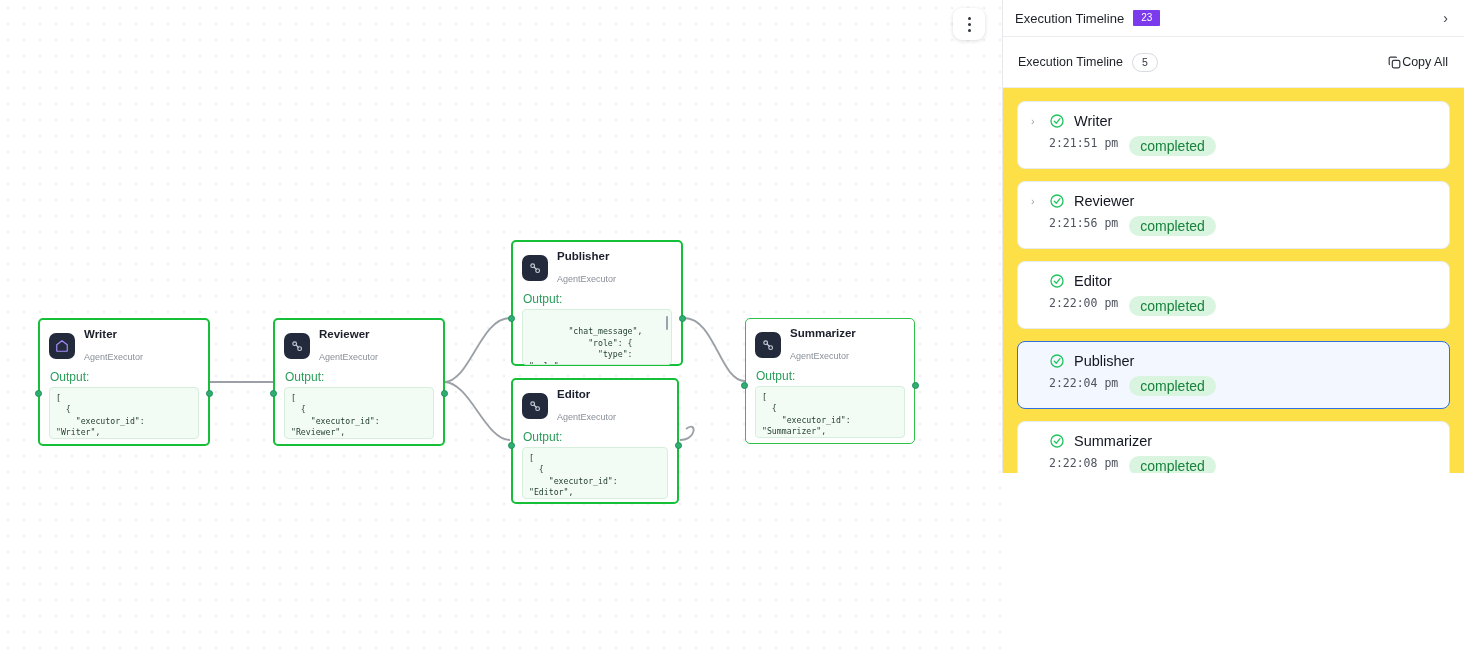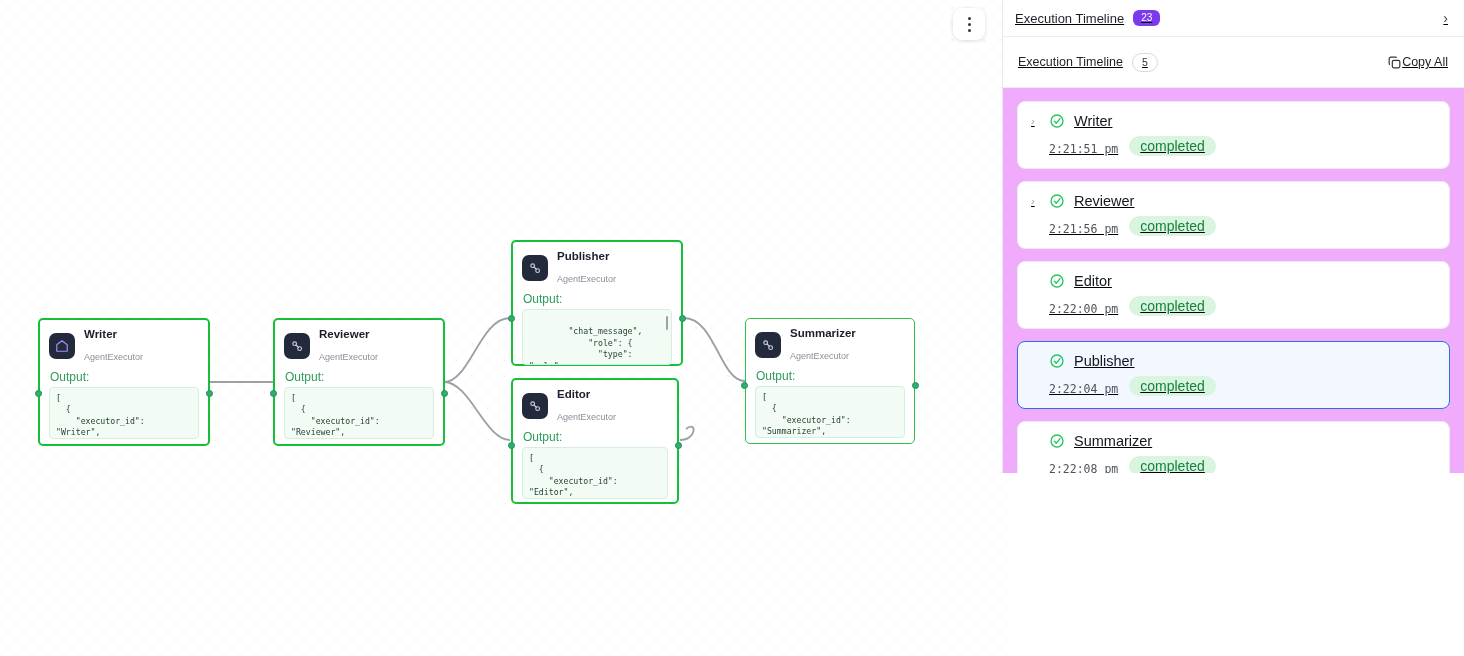--- a/index.html
+++ b/index.html
@@ -58,31 +58,31 @@
     position: absolute; left: 953px; top: 8px; width: 32px; height: 32px;
     background: #ffffff; border-radius: 9px;
     box-shadow: 0 1px 4px rgba(0,0,0,.14);
     display: flex; flex-direction: column; align-items: center; justify-content: center; gap: 3px;
     cursor: pointer;
   }
   #menu-btn i { width: 3px; height: 3px; background: #30353d; border-radius: 50%; display: block; }
 
   
   #panel {
-    width: 462px; height: 473px; background: #f0abfc;
-    border-left: 1px solid #e6e8eb; display: flex; flex-direction: column; text-decoration: underline;
+    width: 462px; height: 473px; background: #fde047;
+    border-left: 1px solid #e6e8eb; display: flex; flex-direction: column;
   }
   .panel-top {
     height: 37px; flex: 0 0 37px; display: flex; align-items: center;
     padding: 0 16px 0 12px; border-bottom: 1px solid #ebedf0; background:#ffffff;
   }
   .panel-title { font-size: 13px; color: #1c2128; font-weight: 400; }
   .badge-purple {
     margin-left: 9px; background: #7c3aed; color: #fff; font-size: 10px;
-    border-radius: 6px; padding: 2px 8px; font-weight: 500; line-height: 12px;
+    border-radius: 1px; padding: 2px 8px; font-weight: 500; line-height: 12px;
   }
   .chev-right { margin-left: auto; color: #3c424b; font-size: 14px; cursor: pointer; line-height: 1; }
 
   .panel-sub {
     height: 51px; flex: 0 0 51px; display: flex; align-items: center;
     padding: 0 16px 0 15px; border-bottom: 1px solid #ebedf0; background:#ffffff;
   }
   .sub-title { font-size: 12.5px; color: #1c2128; }
   .badge-outline {
     margin-left: 9px; border: 1px solid #d6d9de; color: #31363e; background:#fff;
@@ -94,21 +94,21 @@
   .cards { flex: 1; padding: 13px 14px 0 14px; overflow: hidden; }
   .card {
     background: #ffffff; border: 1px solid #e8eaed; border-radius: 8px;
     padding: 11px 13px 12px 13px; margin-bottom: 12px; cursor: pointer;
   }
   .card.selected { background: #f3f7ff; border: 1.5px solid #2f6fe4; }
   .card-row1 { display: flex; align-items: center; gap: 9px; }
   .twisty { width: 9px; font-size: 11px; color: #9aa1aa; line-height: 1; flex:0 0 9px; }
   .twisty.empty { visibility: hidden; }
   .card-name { font-size: 14.5px; color: #131722; }
-  .card-row2 { display: flex; align-items: flex-end; gap: 11px; margin-top: 7px; padding-left: 18px; }
+  .card-row2 { display: flex; align-items: flex-start; gap: 11px; margin-top: 7px; padding-left: 18px; }
   .card-time { font-family: "DejaVu Sans Mono", monospace; font-size: 11.5px; color: #4c535c; }
   .chip {
     background: #d9f5e0; color: #17823c; font-size: 14px;
     border-radius: 11px; padding: 3px 11px; line-height: 14px;
   }
 </style>
 </head>
 <body>
 
 <div id="app">

